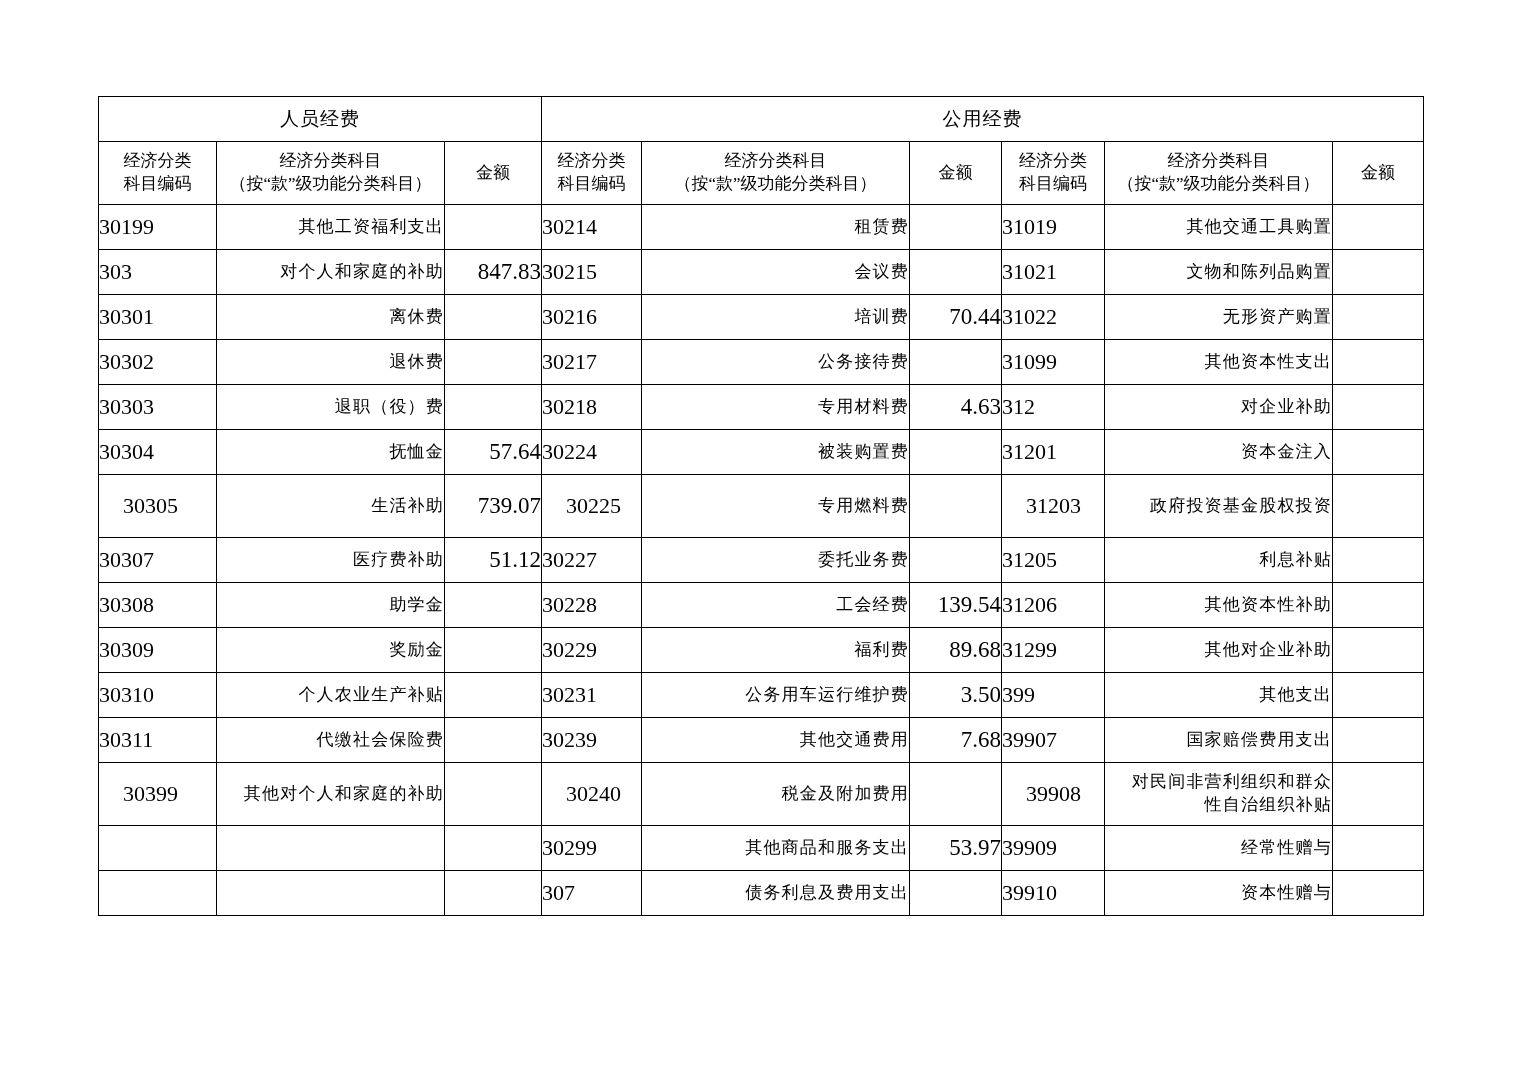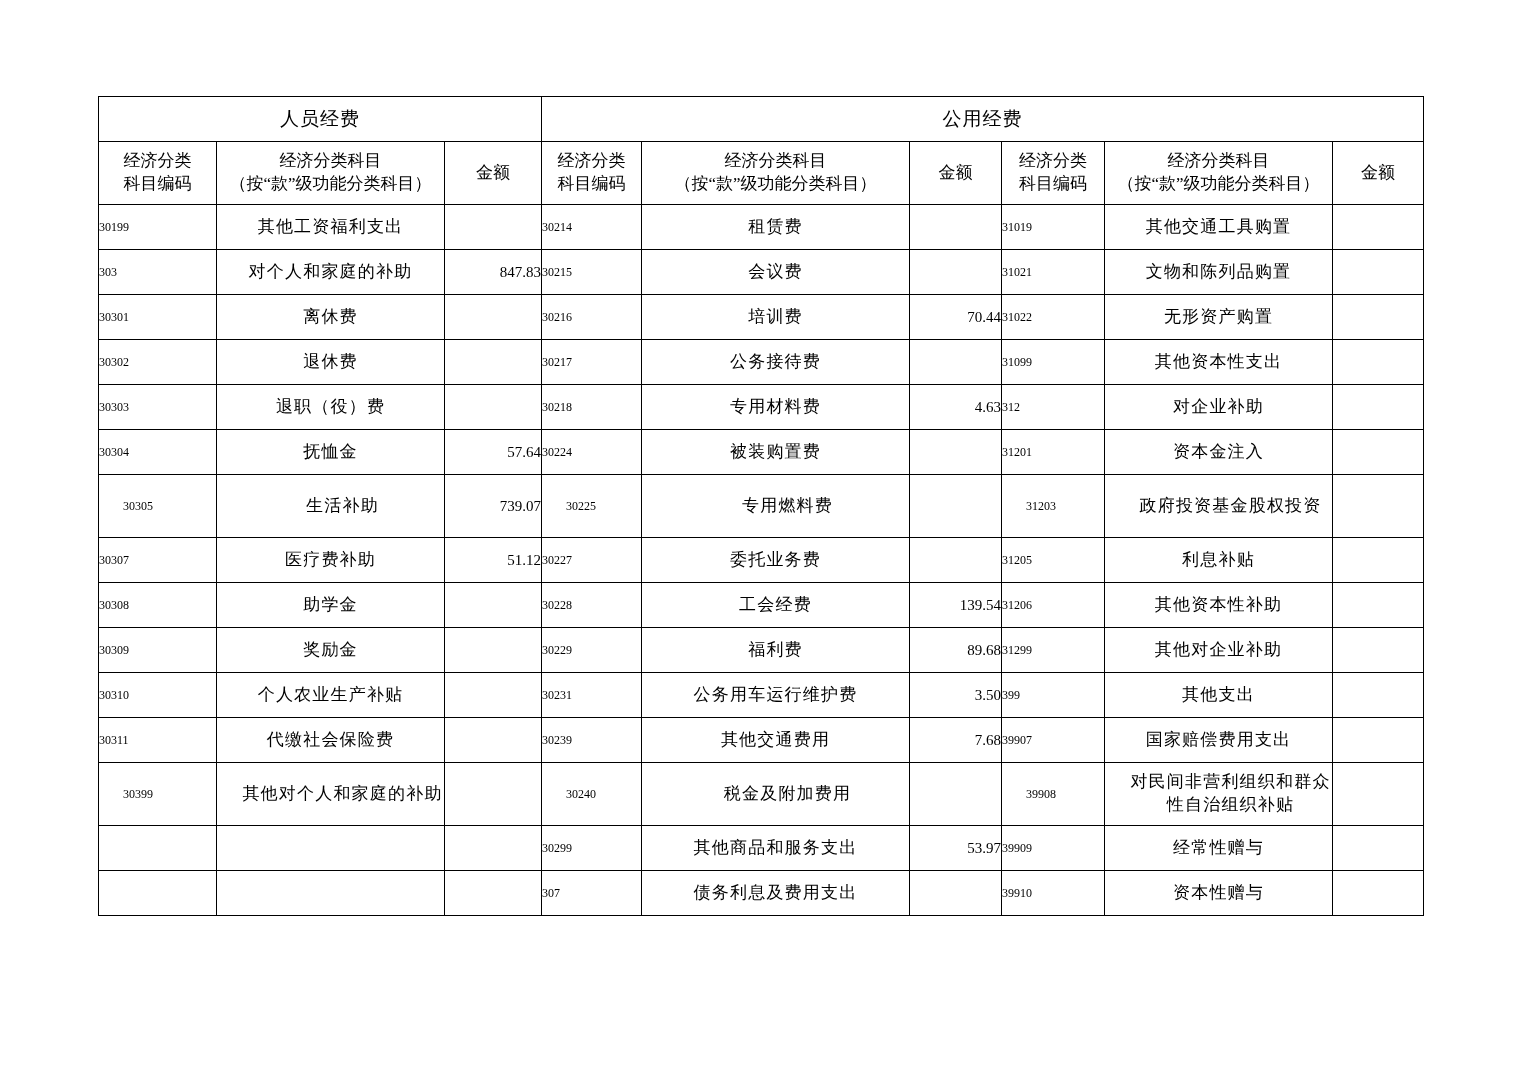--- a/index.html
+++ b/index.html
@@ -60,36 +60,36 @@
     font-size: 17px;
     line-height: 1.35;
     padding: 4px 2px;
   }
   .sub-head .l1 { display: block; }
   .sub-head .l2 { display: block; }
   .cell-code {
     text-align: left;
     padding-left: 9px;
     height: 44px;
-    font-size: 12px;
+    font-size: 22px;
   }
   .cell-name {
-    text-align: center;
+    text-align: right;
     padding-left: 22px;
     padding-right: 6px;
     height: 44px;
     font-size: 17px;
     line-height: 1.35;
     letter-spacing: 1.2px;
   }
   .cell-amt {
     text-align: right;
     padding-right: 9px;
     height: 44px;
-    font-size: 15px;
+    font-size: 23px;
   }
   .bold { font-weight: bold; margin-left: 48px; }
   tr.r-tall td { height: 62px; padding-left: 24px; }
 </style>
 </head>
 <body>
 
 <div class="page">
   <div class="table-wrap">
     <table class="budget">

